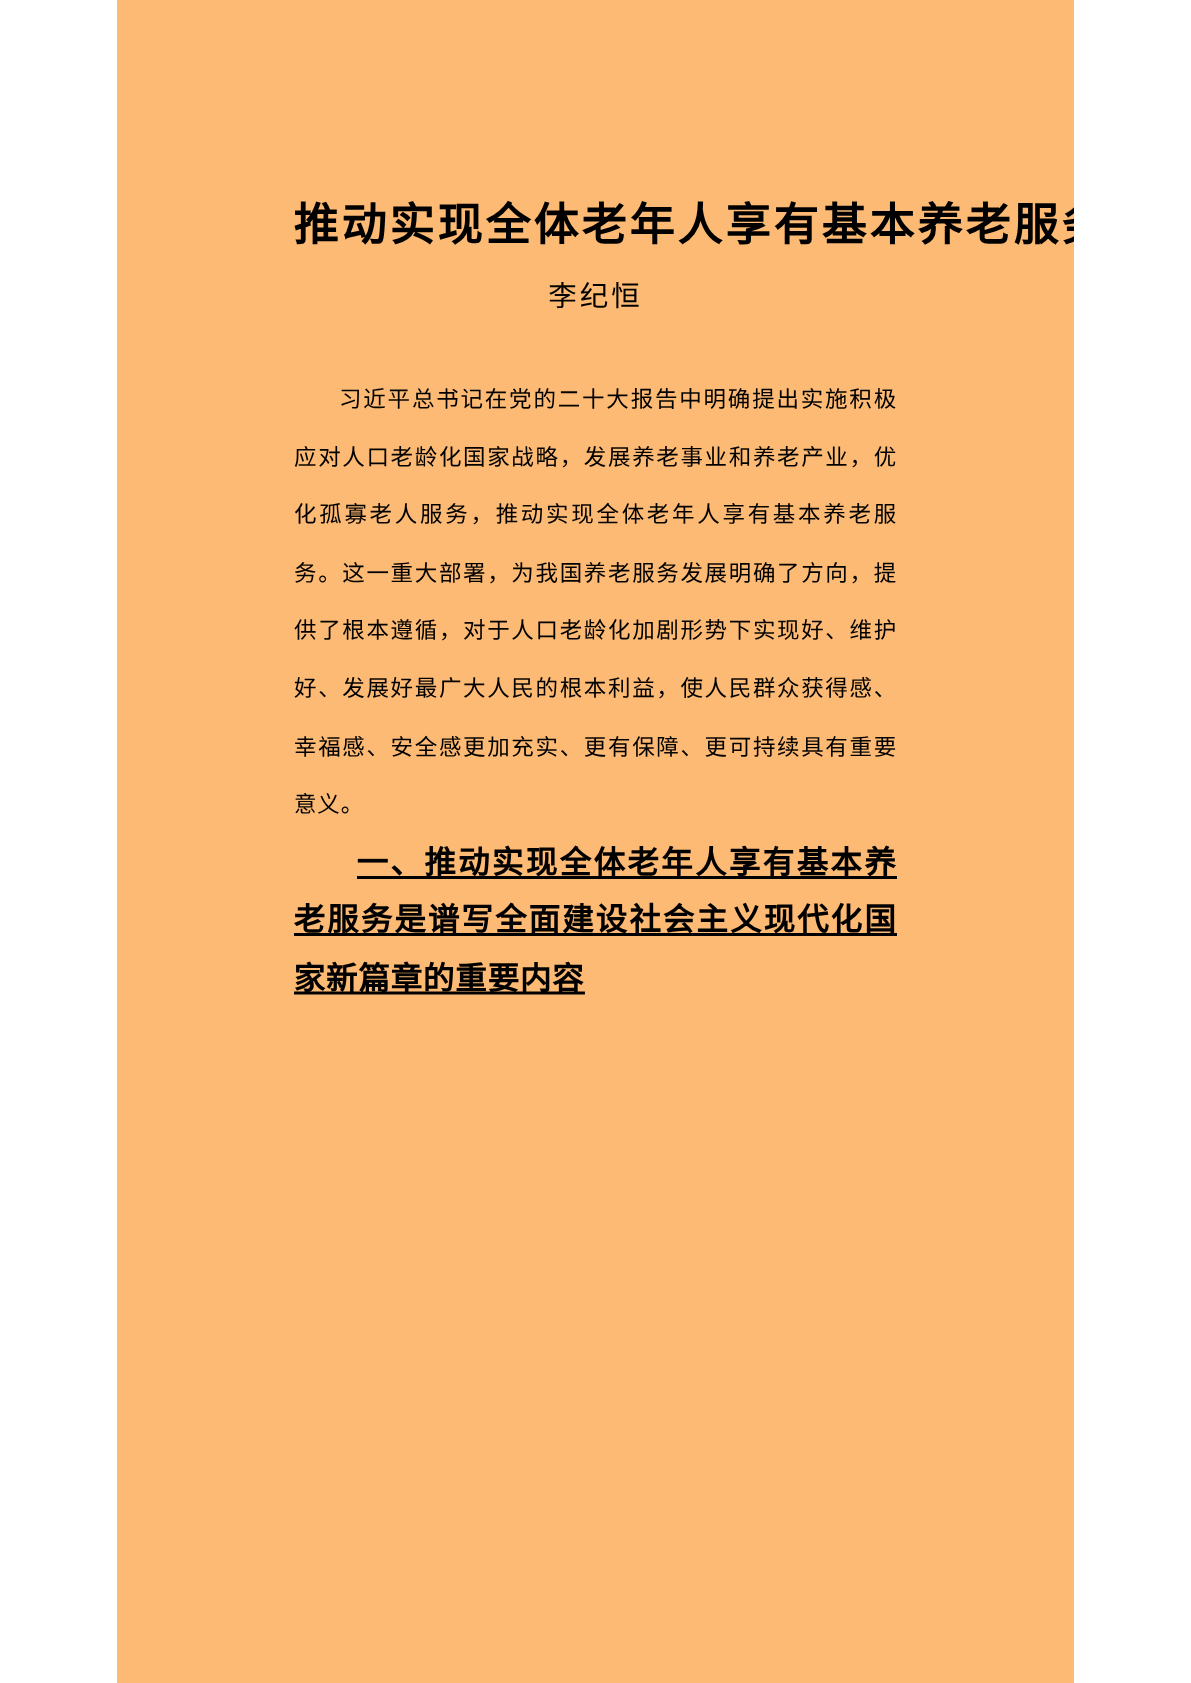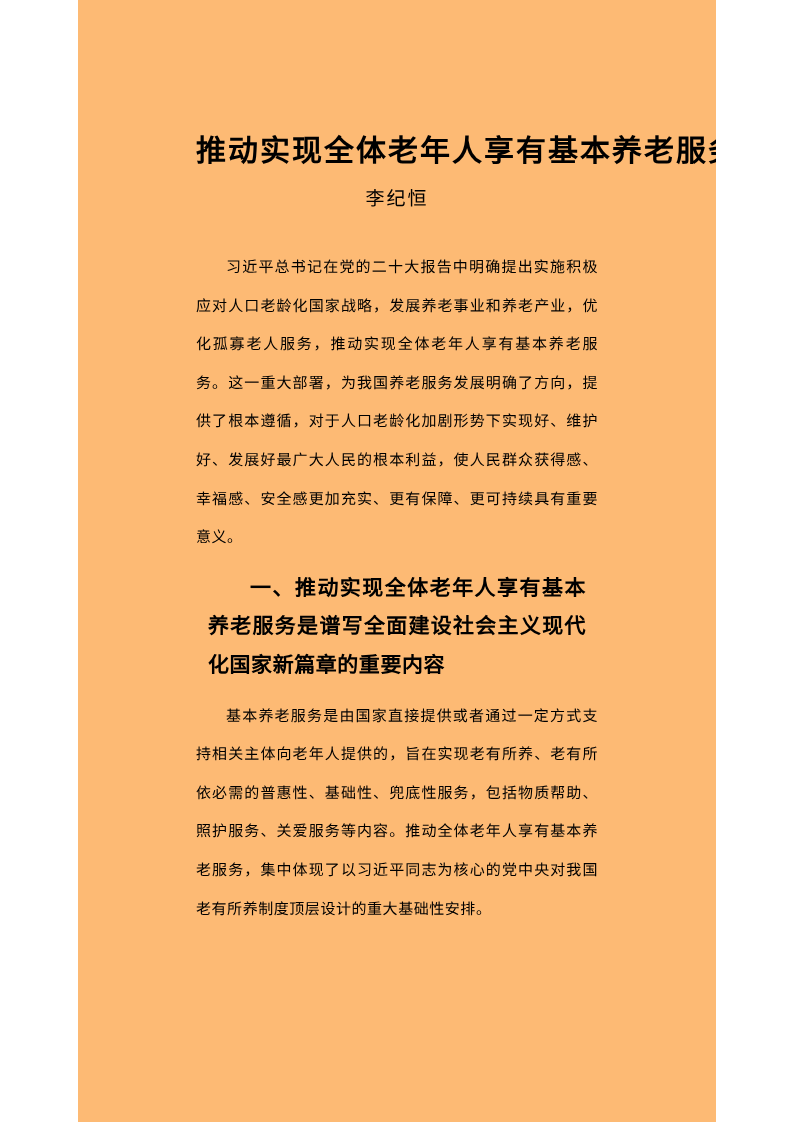--- a/index.html
+++ b/index.html
@@ -44,41 +44,41 @@
     font-family: "Liberation Serif", "DejaVu Serif", serif;
     font-size: 15px;
     line-height: 38.6px;
     letter-spacing: 0.55px;
     text-align: justify;
     text-justify: inter-ideograph;
     text-indent: 2em;
     color: #000000;
   }
   .section-heading {
-    margin: 12px;
+    margin: 0;
     font-family: "Liberation Sans", "DejaVu Sans", sans-serif;
     font-size: 21px;
     font-weight: bold;
     line-height: 38.6px;
     letter-spacing: 0.55px;
     text-align: justify;
     text-justify: inter-ideograph;
     text-indent: 2em;
     color: #000000;
+    text-decoration: underline;
   }
 </style>
 </head>
 <body>
 
 <div class="page">
   <h1 class="doc-title">推动实现全体老年人享有基本养老服务</h1>
 
   <div class="doc-author">李纪恒</div>
 
   <div class="doc-body">
     <p class="body-para">习近平总书记在党的二十大报告中明确提出实施积极应对人口老龄化国家战略，发展养老事业和养老产业，优化孤寡老人服务，推动实现全体老年人享有基本养老服务。这一重大部署，为我国养老服务发展明确了方向，提供了根本遵循，对于人口老龄化加剧形势下实现好、维护好、发展好最广大人民的根本利益，使人民群众获得感、幸福感、安全感更加充实、更有保障、更可持续具有重要意义。</p>
 
     <h2 class="section-heading">一、推动实现全体老年人享有基本养老服务是谱写全面建设社会主义现代化国家新篇章的重要内容</h2>
 
-    <p class="body-para">基本养老服务是由国家直接提供或者通过一定方式支持相关主体向老年人提供的，旨在实现老有所养、老有所依必需的普惠性、基础性、兜底性服务，包括物质帮助、照护服务、关爱服务等内容。推动全体老年人享有基本养老服务，集中体现了以习近平同志为核心的党中央对我国老有所养制度顶层设计的重大基础性安排。</p>
 
   </div>
 </div>
 
 </body></html>

